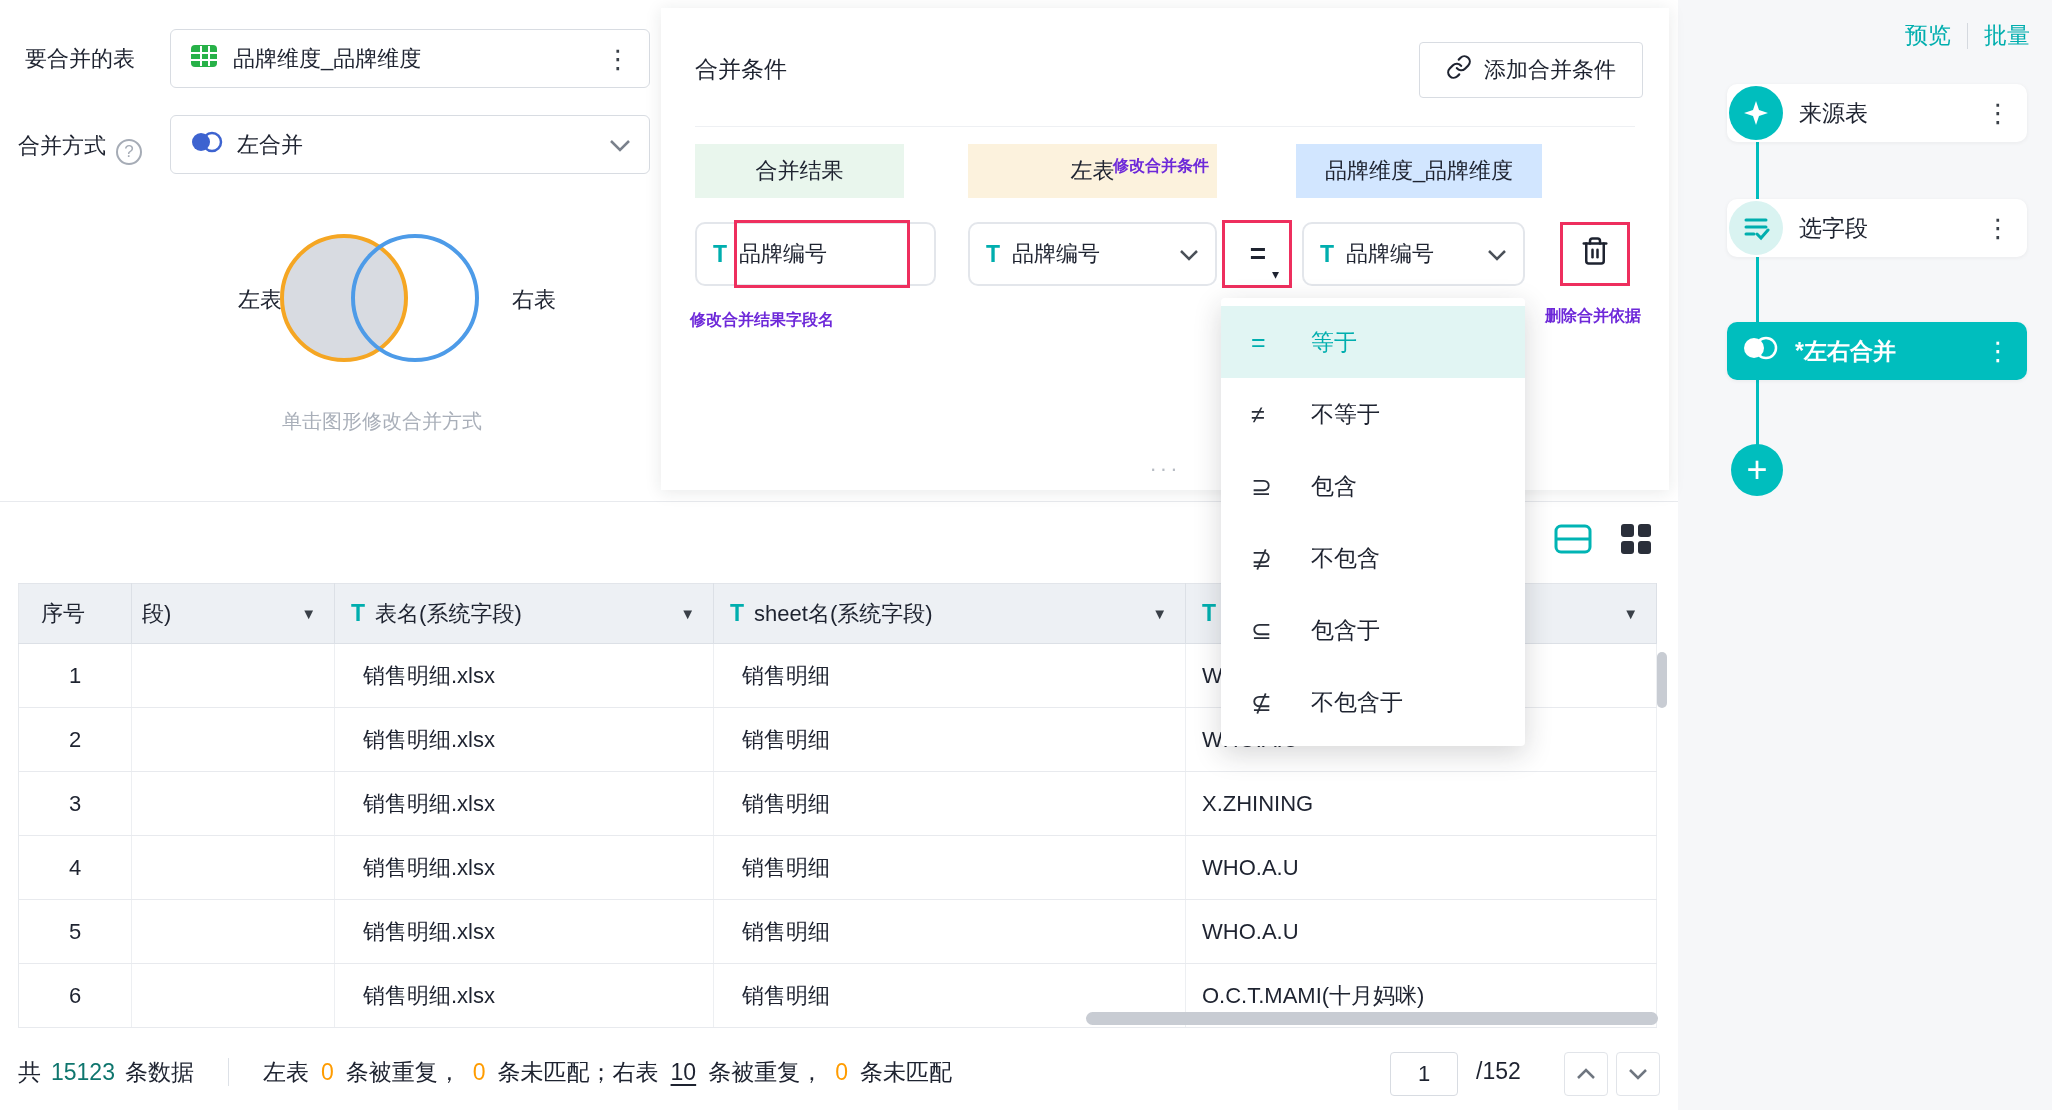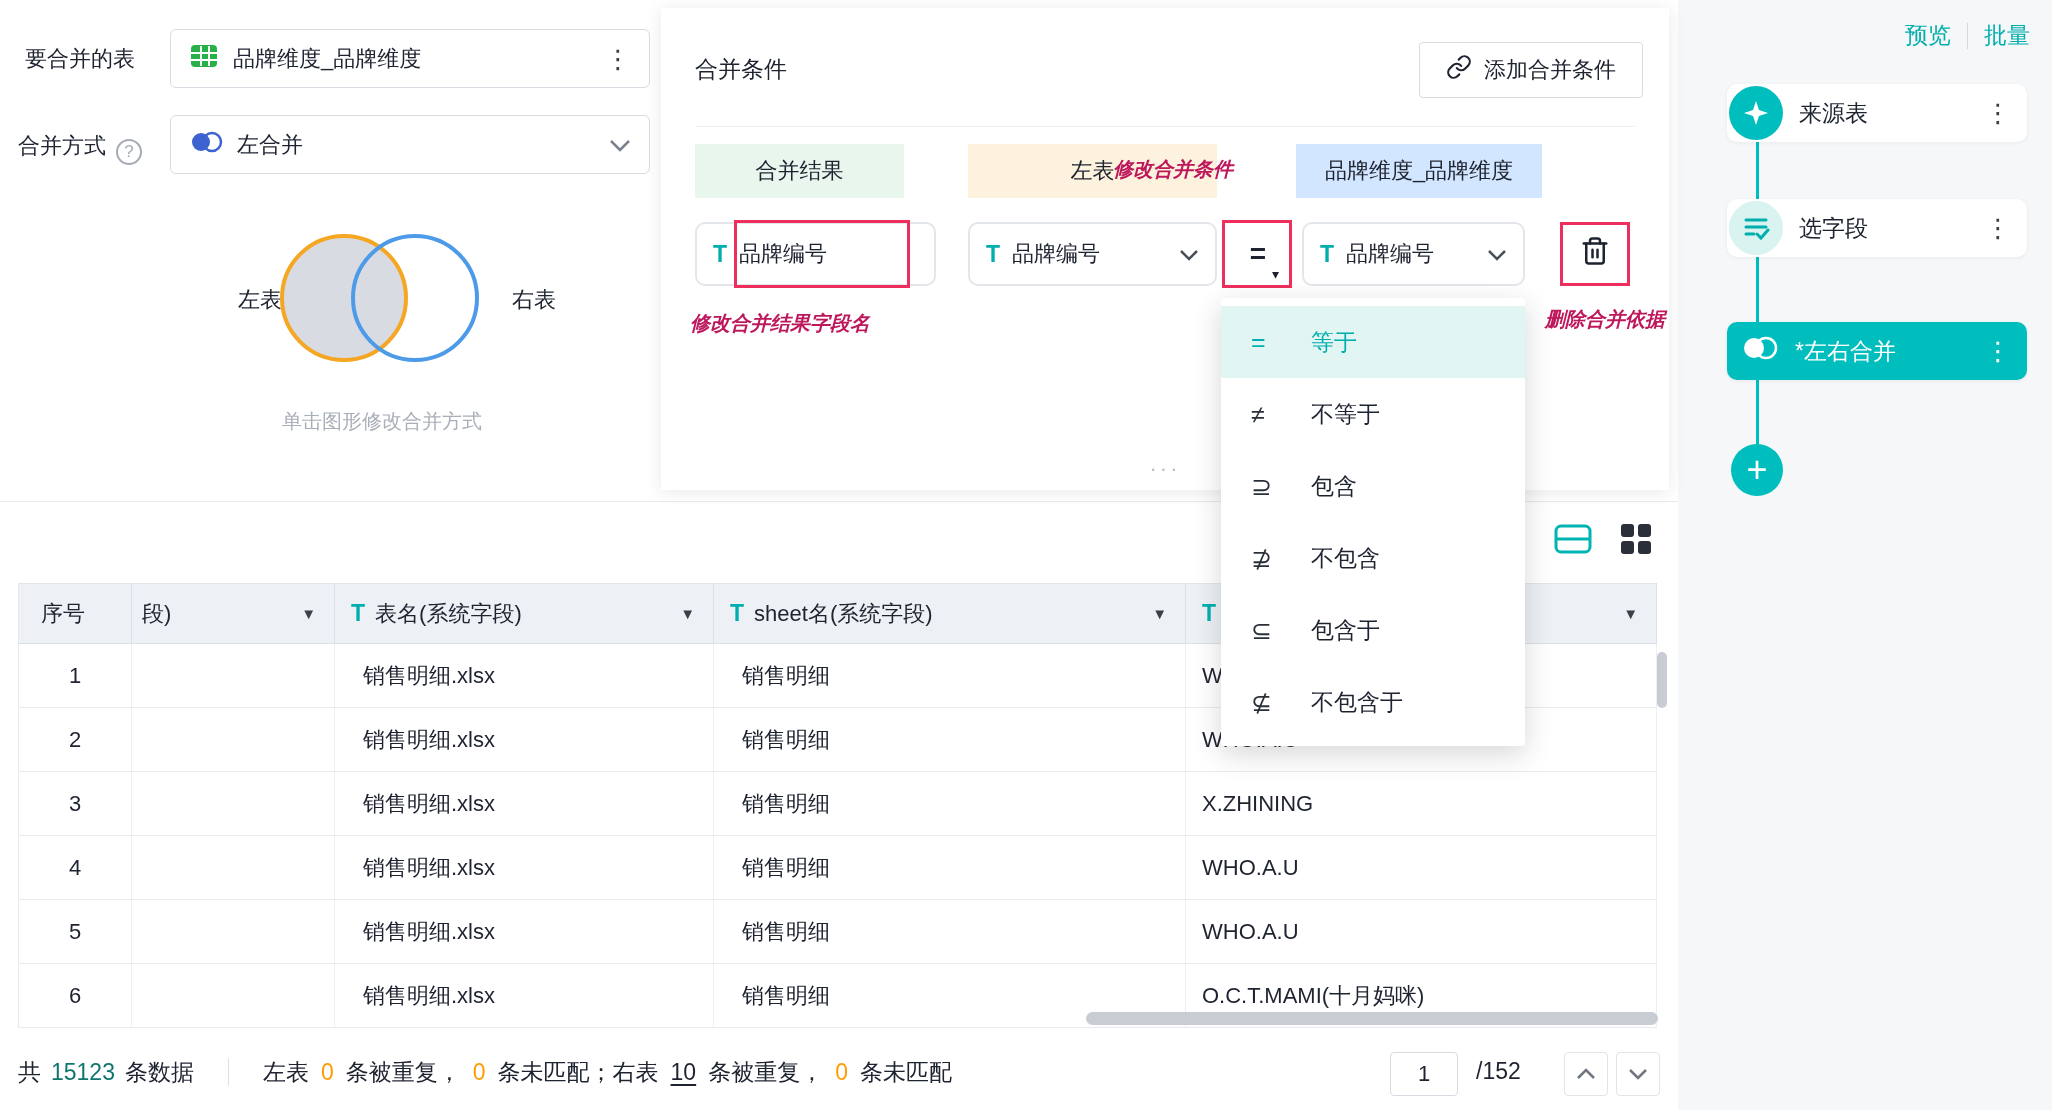--- a/index.html
+++ b/index.html
@@ -37,21 +37,21 @@
   .cp-add-btn {
     position:absolute; right:26px; top:34px; height:56px; padding:0 26px;
     border:1px solid #D8DCE2; border-radius:4px; background:#fff;
     display:flex; align-items:center; gap:12px; font-size:22px; cursor:pointer;
   }
   .cp-divider { position:absolute; left:34px; right:34px; top:118px; height:1px; background:#EEF0F3; }
   .chip { position:absolute; top:136px; height:54px; display:flex; align-items:center; justify-content:center; font-size:22px; }
   .chip-result { left:34px; width:209px; background:#E9F6ED; }
   .chip-left   { left:307px; width:249px; background:#FCF2DD; }
   .chip-right  { left:635px; width:246px; background:#D2E6FF; }
-  .annotation { position:absolute; color:#be185d; font-size:20px; font-weight:bold; white-space:nowrap; z-index:9;font-style:italic; }
+  .annotation { position:absolute; color:#6d28d9; font-size:16px; font-weight:bold; white-space:nowrap; z-index:9; }
   .ann-cond   { left:452px; top:148px; }
   .ann-result { left:29px;  top:302px; }
   .ann-delete { left:884px; top:298px; }
   .fld {
     position:absolute; top:214px; height:64px; background:#fff;
     border:2px solid #E3E6EB; border-radius:10px;
     display:flex; align-items:center; padding:0 16px; gap:12px; font-size:22px;
   }
   .fld-result { left:34px;  width:241px; }
   .fld-left   { left:307px; width:249px; }
@@ -147,21 +147,21 @@
     position:absolute; left:49px; width:300px; height:58px; background:#fff; border-radius:10px;
     display:flex; align-items:center; padding:0 16px 0 2px;
     box-shadow:0 1px 4px rgba(31,35,41,.06); cursor:pointer;
   }
   .node-icon { width:54px; height:54px; border-radius:50%; display:flex; align-items:center; justify-content:center; margin-right:16px; flex:none; }
   .ni-teal { background:#00BEBE; }
   .ni-light { background:#D9F3F1; }
   .node-label { flex:1; font-size:23px; }
   .node-card.selected { background:#00BEBE; color:#fff; padding-left:14px; }
   .node-card.selected .kebab { color:#fff; }
-  .node-card.selected .node-label { font-weight:normal; }
+  .node-card.selected .node-label { font-weight:bold; }
   .node-card .venn-mini { margin-right:16px; flex:none; }
   .card-source { top:84px; } .card-fields { top:199px; } .card-merge { top:322px; }
   .plus-btn {
     position:absolute; left:53px; top:444px; width:52px; height:52px; border-radius:50%;
     background:#00BEBE; color:#fff; font-size:36px; line-height:1;
     display:flex; align-items:center; justify-content:center; cursor:pointer;
   }
 </style>
 </head>
 <body>

